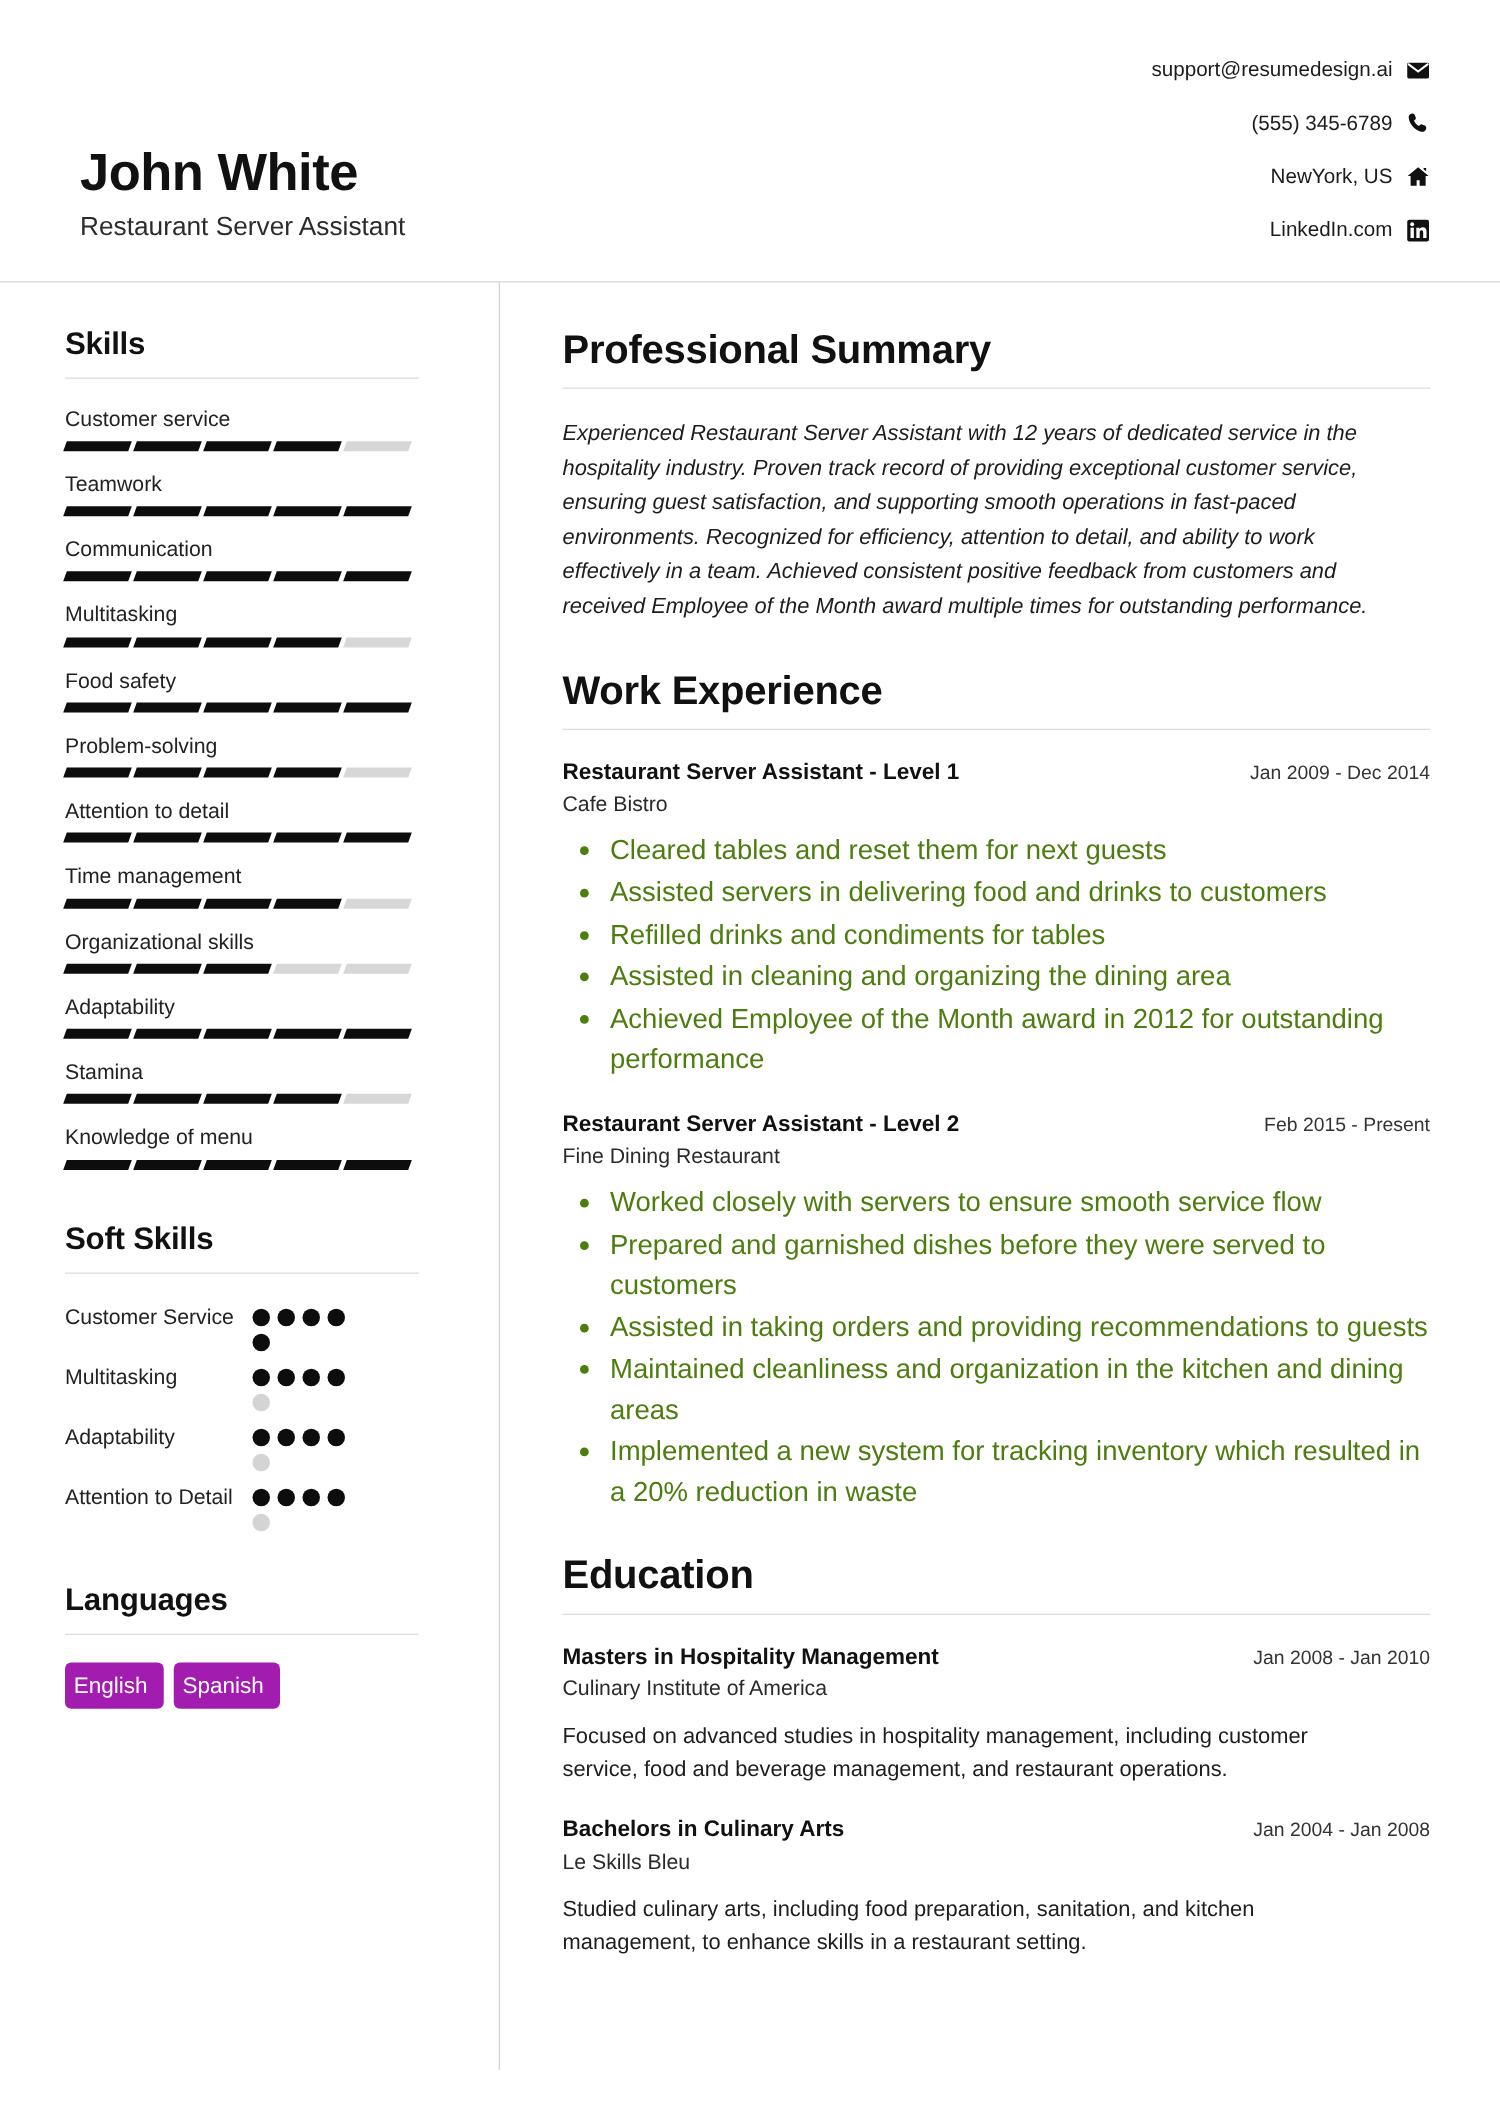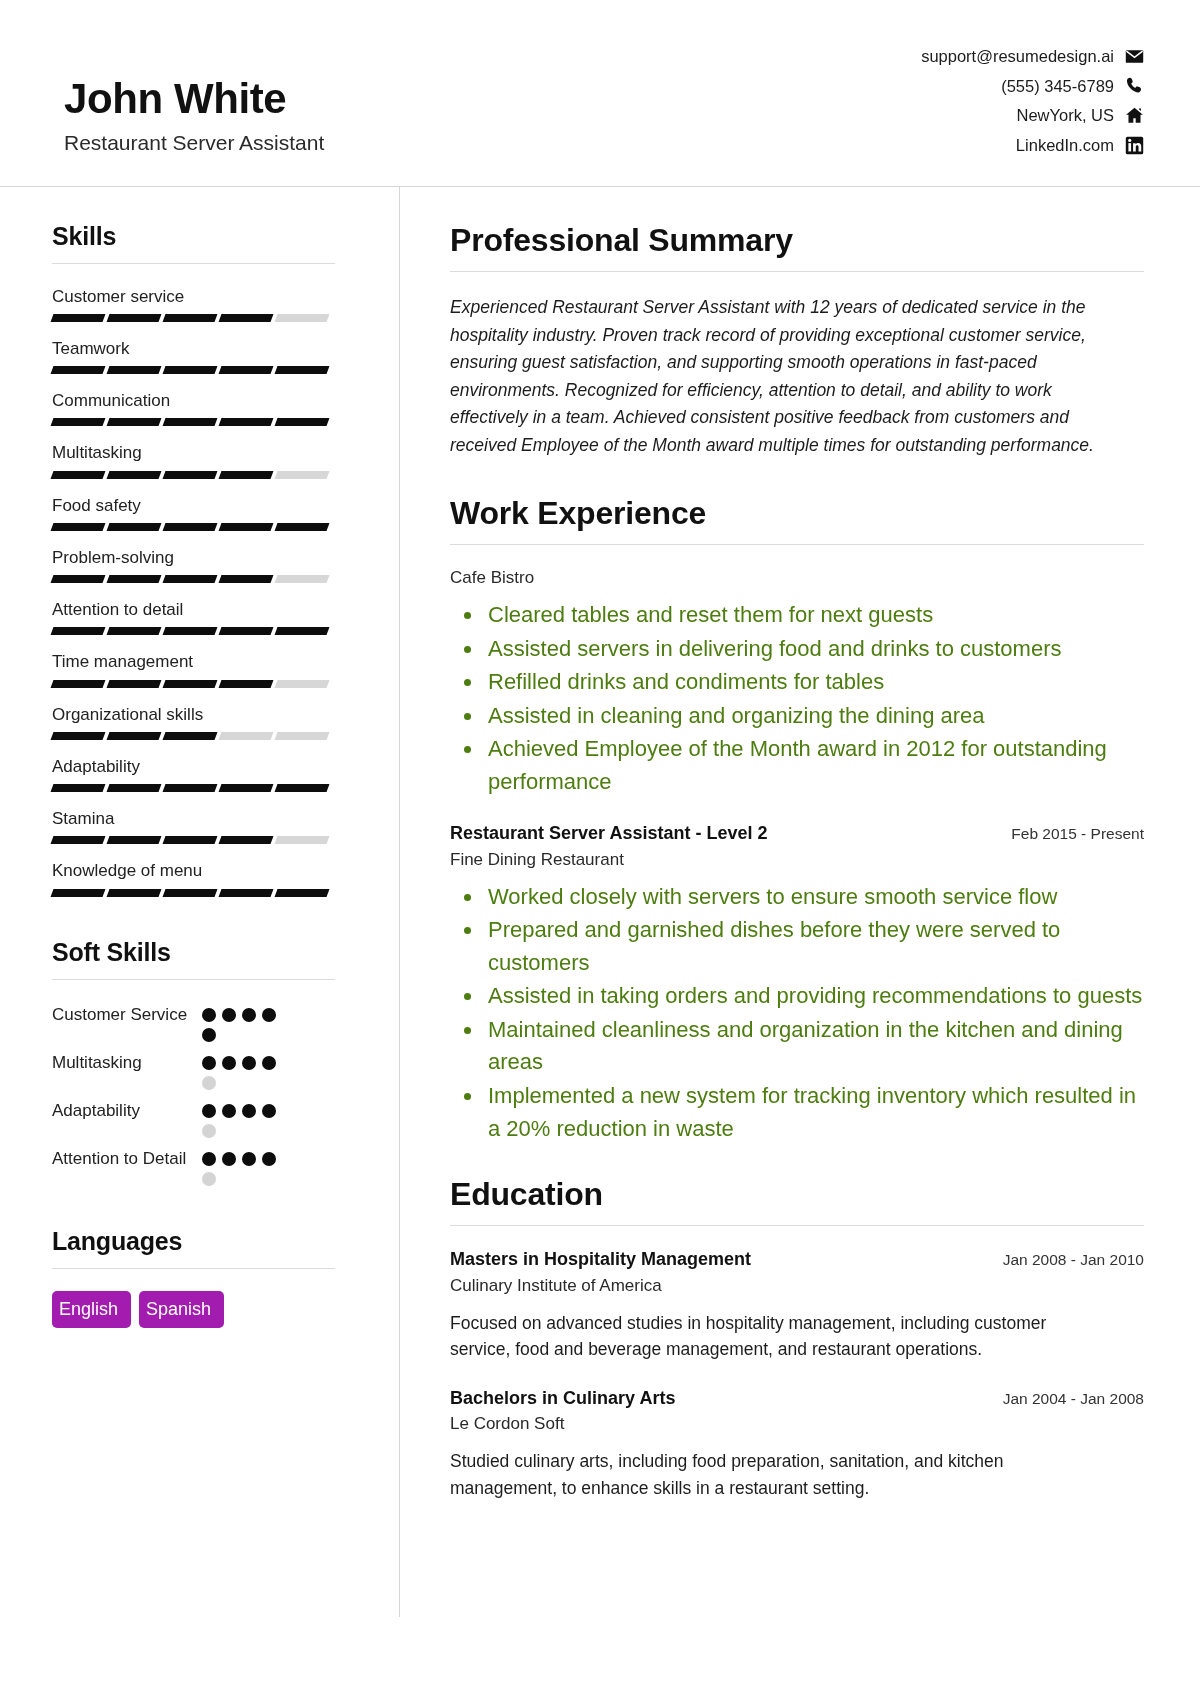--- a/index.html
+++ b/index.html
@@ -36,21 +36,21 @@
     font-size: 21px;
     font-weight: 400;
     color: #2b2b2b;
     line-height: 1.2;
     margin: 0;
   }
   .contacts {
     padding-top: 8px;
     display: flex;
     flex-direction: column;
-    gap: 9px;
+    gap: 22px;
     align-items: flex-end;
   }
   .contact-row {
     display: flex;
     align-items: center;
     justify-content: flex-end;
     gap: 11px;
     font-size: 16.5px;
     color: #1c1c1c;
     line-height: 1.25;
@@ -453,20 +453,24 @@
         <h2 class="sec-head">Professional Summary</h2>
         <div class="sec-rule"></div>
         <p class="summary-text">Experienced Restaurant Server Assistant with 12 years of dedicated service in the hospitality industry. Proven track record of providing exceptional customer service, ensuring guest satisfaction, and supporting smooth operations in fast-paced environments. Recognized for efficiency, attention to detail, and ability to work effectively in a team. Achieved consistent positive feedback from customers and received Employee of the Month award multiple times for outstanding performance.</p>
       </div>
 
       <div class="sec-block">
         <h2 class="sec-head">Work Experience</h2>
         <div class="sec-rule"></div>
         <div id="work-list">
             <div class="entry">
+              <div class="entry-head">
+                <div class="entry-title">Restaurant Server Assistant - Level 1</div>
+                <div class="entry-date">Jan 2009 - Dec 2014</div>
+              </div>
               <div class="entry-org">Cafe Bistro</div>
               <ul class="bullets">
                 <li>Cleared tables and reset them for next guests</li>
                 <li>Assisted servers in delivering food and drinks to customers</li>
                 <li>Refilled drinks and condiments for tables</li>
                 <li>Assisted in cleaning and organizing the dining area</li>
                 <li>Achieved Employee of the Month award in 2012 for outstanding performance</li>
               </ul>
             </div>
             <div class="entry">
@@ -496,21 +500,21 @@
                 <div class="entry-date">Jan 2008 - Jan 2010</div>
               </div>
               <div class="entry-org">Culinary Institute of America</div>
               <p class="entry-desc">Focused on advanced studies in hospitality management, including customer service, food and beverage management, and restaurant operations.</p>
             </div>
             <div class="entry">
               <div class="entry-head">
                 <div class="entry-title">Bachelors in Culinary Arts</div>
                 <div class="entry-date">Jan 2004 - Jan 2008</div>
               </div>
-              <div class="entry-org">Le Cordon Soft</div>
+              <div class="entry-org">Le Skills Bleu</div>
               <p class="entry-desc">Studied culinary arts, including food preparation, sanitation, and kitchen management, to enhance skills in a restaurant setting.</p>
             </div>
           </div>
       </div>
 
     </div>
   </div>
 </div>
 
 </body></html>

